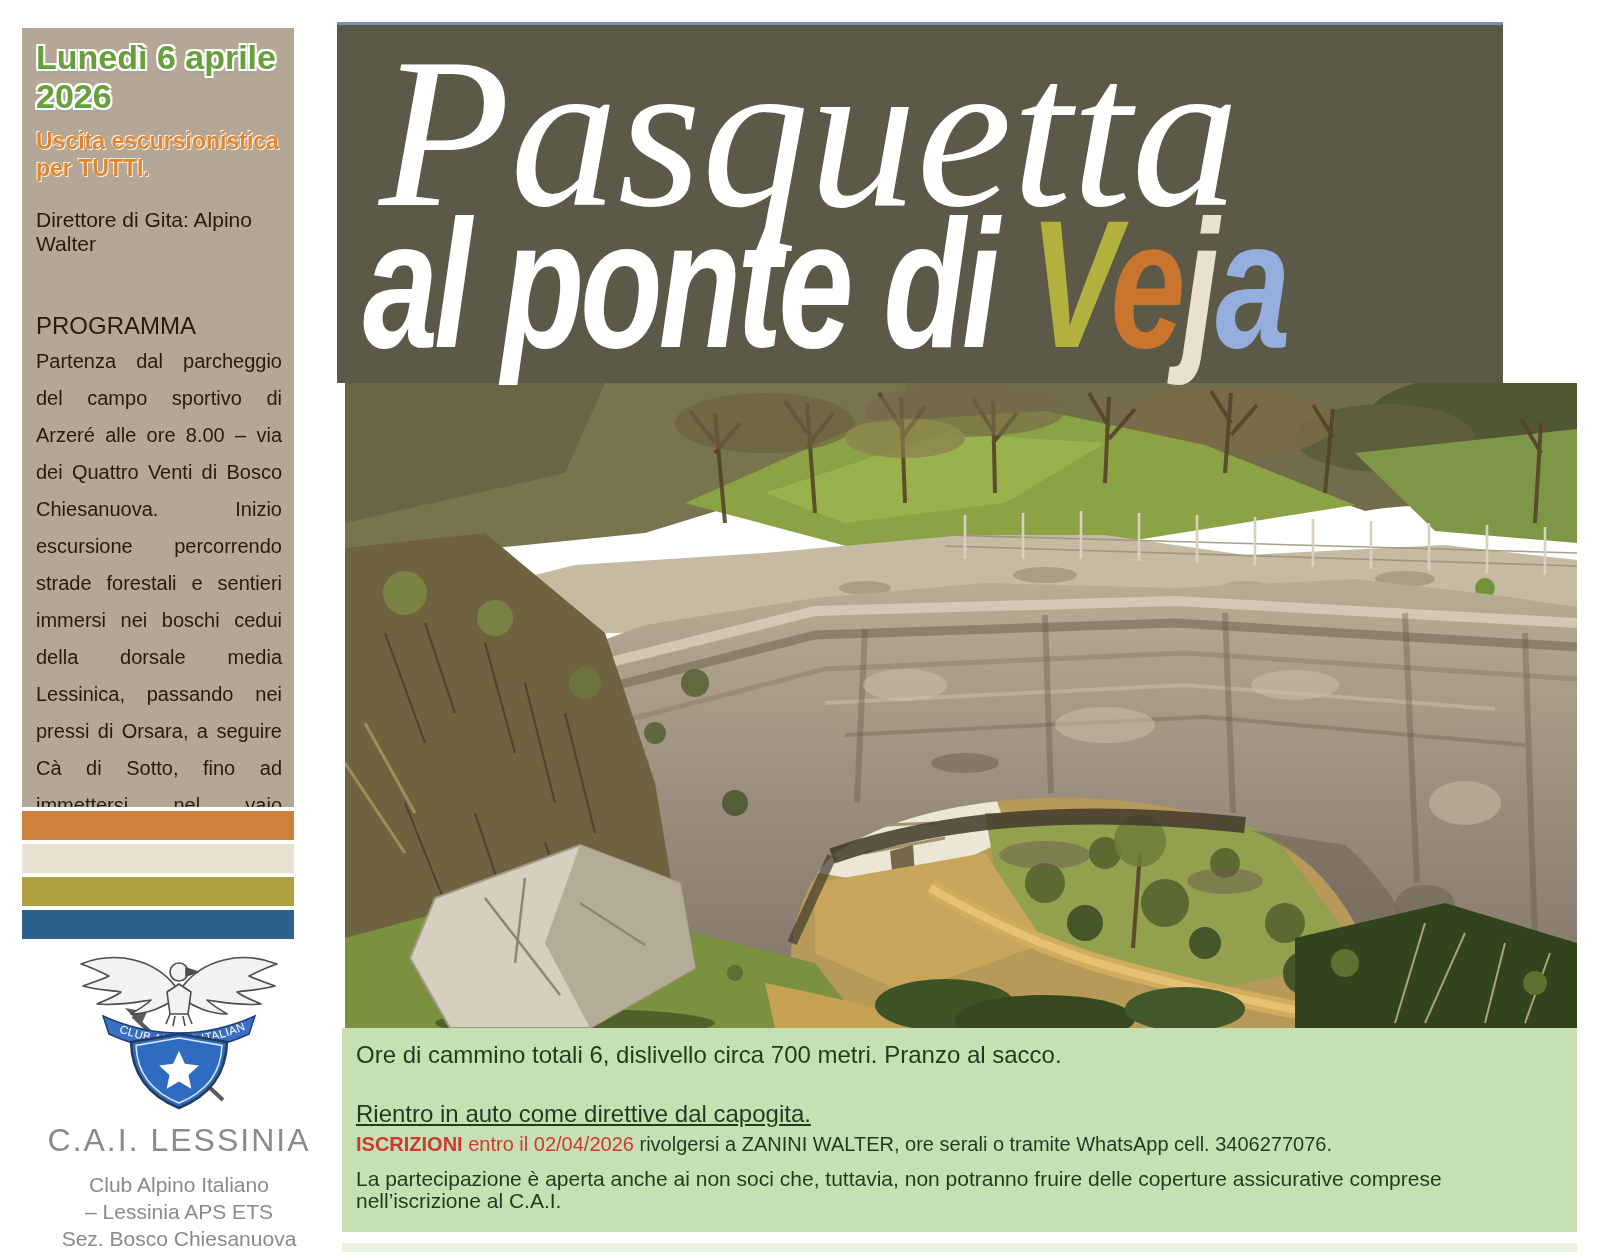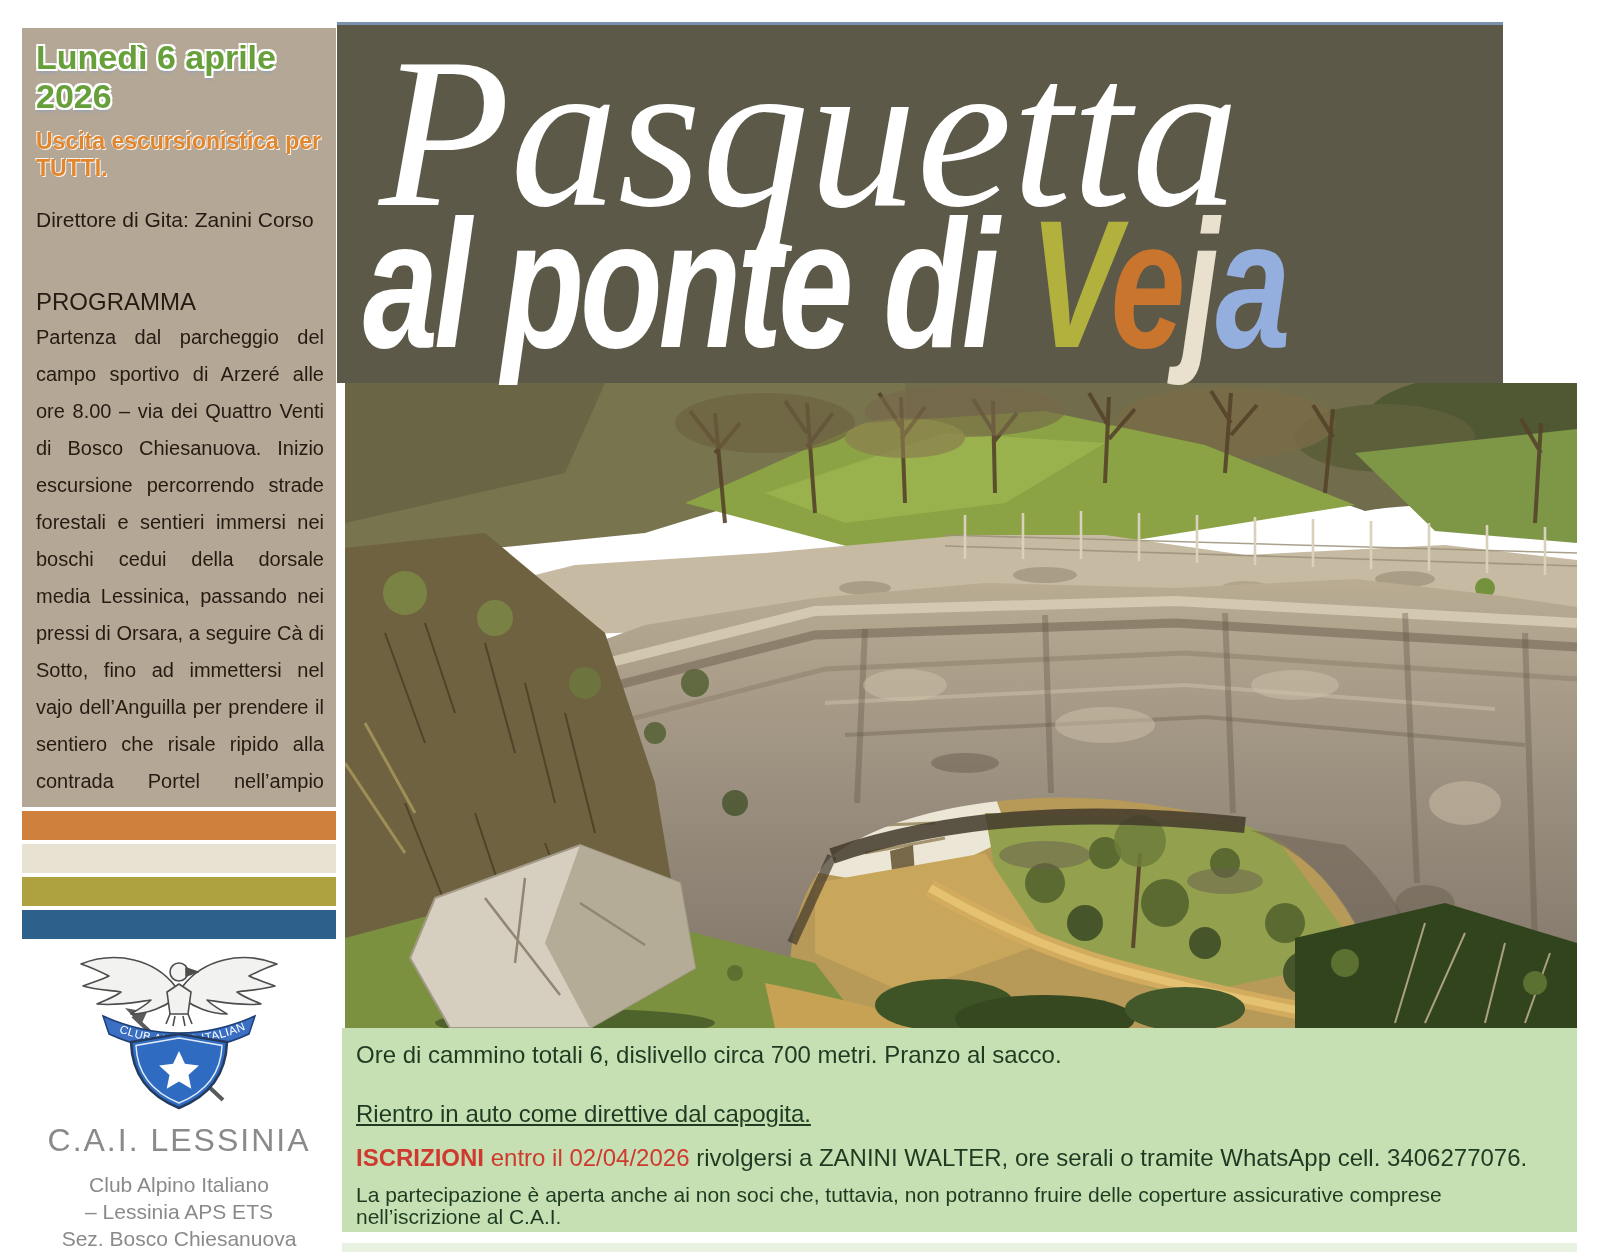--- a/index.html
+++ b/index.html
@@ -1,20 +1,20 @@
 <!DOCTYPE html>
 <html lang="it"><head>
 <meta charset="utf-8">
 <style>
   html,body{margin:0;padding:0;background:#ffffff;}
   .page{position:relative;width:1600px;height:1260px;background:#ffffff;overflow:hidden;
         font-family:"Liberation Sans",sans-serif;}
 
   
-  .sidebar{position:absolute;left:22px;top:28px;width:314px;border-radius:22px;}
+  .sidebar{position:absolute;left:22px;top:28px;width:272px;border-radius:22px;}
   .sidebar-main{height:779px;box-sizing:border-box;padding:10px 12px 0 14px;overflow:hidden;}
   .side-date{font-size:34px;font-weight:700;color:#67a03b;letter-spacing:0px;
     text-shadow:-2px -2px 0 #fff,2px -2px 0 #fff,-2px 2px 0 #fff,2px 2px 0 #fff,0 4px 3px rgba(130,160,200,.55);}
   .side-sub{font-size:23px;font-weight:700;color:#e2862e;margin-top:12px;
     text-shadow:-1px -1px 0 rgba(255,255,255,.85),1px 1px 0 rgba(255,255,255,.85);}
   .side-dir{font-size:21px;color:#241c12;margin-top:26px;}
   .side-prog-head{font-size:24px;color:#241c12;margin-top:56px;}
   .side-prog{font-size:20px;line-height:37px;color:#241c12;text-align:justify;margin-top:3px;}
   .bar{height:29px;margin-top:4px;}
 
@@ -35,35 +35,35 @@
   
   .photo{position:absolute;left:345px;top:383px;width:1232px;height:645px;z-index:1;}
   .photo svg{display:block;width:100%;height:100%;}
 
   
   .infobox{position:absolute;left:342px;top:1028px;width:1235px;height:204px;box-sizing:border-box;
            padding:14px 24px 0 14px;color:#1e3b22;z-index:2;}
   .i1{font-size:24px;line-height:1.05;}
   .i2{font-size:24px;line-height:1.05;margin-top:34px;text-decoration:underline;}
   .i3{font-size:24px;line-height:1.05;margin-top:17px;}
-  .i4{font-size:24px;line-height:1.05;margin-top:19px;}
+  .i4{font-size:20px;line-height:1.05;margin-top:8px;}
   .i5{font-size:21px;line-height:1.05;margin-top:13px;}
   .redbold{font-weight:700;}
   .bottom-strip{position:absolute;left:342px;top:1243px;width:1235px;height:9px;background:#e9f2e0;}
 </style>
 </head>
 <body>
 
 <div class="page">
 
   <div class="sidebar">
     <div class="sidebar-main" style="background: rgb(181, 167, 149);">
       <div class="side-date">Lunedì 6 aprile 2026</div>
       <div class="side-sub">Uscita escursionistica per TUTTI.</div>
-      <div class="side-dir">Direttore di Gita: Zanini Corso</div>
+      <div class="side-dir">Direttore di Gita: Alpino Walter</div>
       <div class="side-prog-head">PROGRAMMA</div>
       <div class="side-prog">Partenza dal parcheggio del campo sportivo di Arzeré alle ore 8.00 – via dei Quattro Venti di Bosco Chiesanuova. Inizio escursione percorrendo strade forestali e sentieri immersi nei boschi cedui della dorsale media Lessinica, passando nei pressi di Orsara, a seguire Cà di Sotto, fino ad immettersi nel vajo dell’Anguilla per prendere il sentiero che risale ripido alla contrada Portel nell’ampio pianoro dei Campilonghi. Qui percorrendo per breve tratto il sentiero 252 si passerà poco sopra Corso di Grezzana per poi scendere in loc. Basagenoci ed infine arrivare al Ponte di Veja.</div>
     </div>
     <div class="bar" style="background: rgb(207, 128, 60);"></div>
     <div class="bar" style="background: rgb(231, 226, 209);"></div>
     <div class="bar" style="background: rgb(173, 162, 63);"></div>
     <div class="bar" style="background: rgb(46, 96, 140);"></div>
   </div>
 
   <div class="logo-block">

